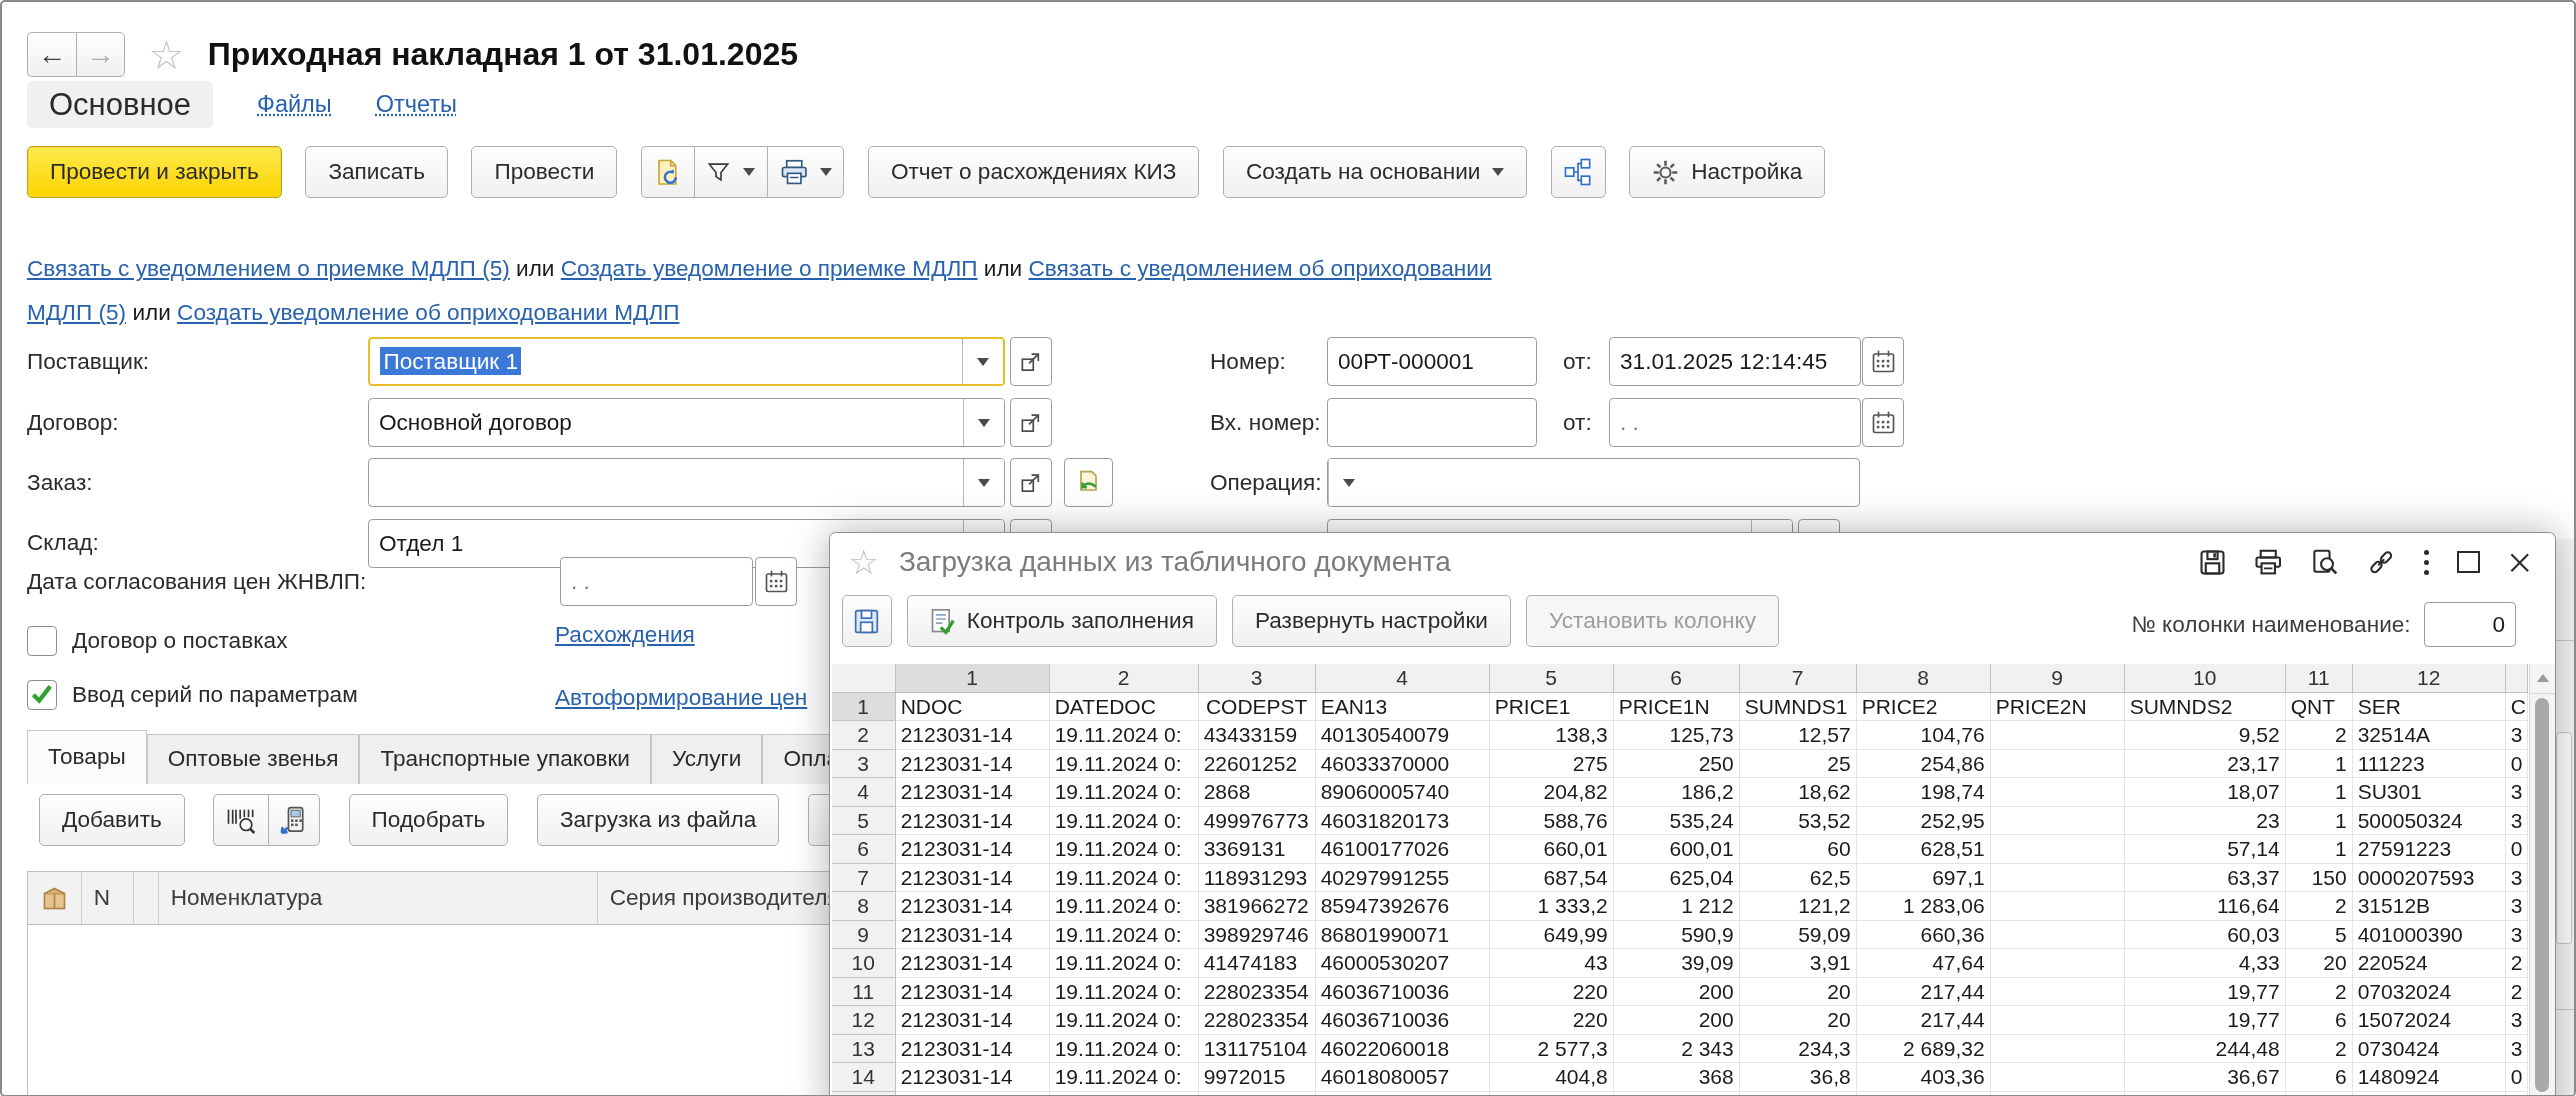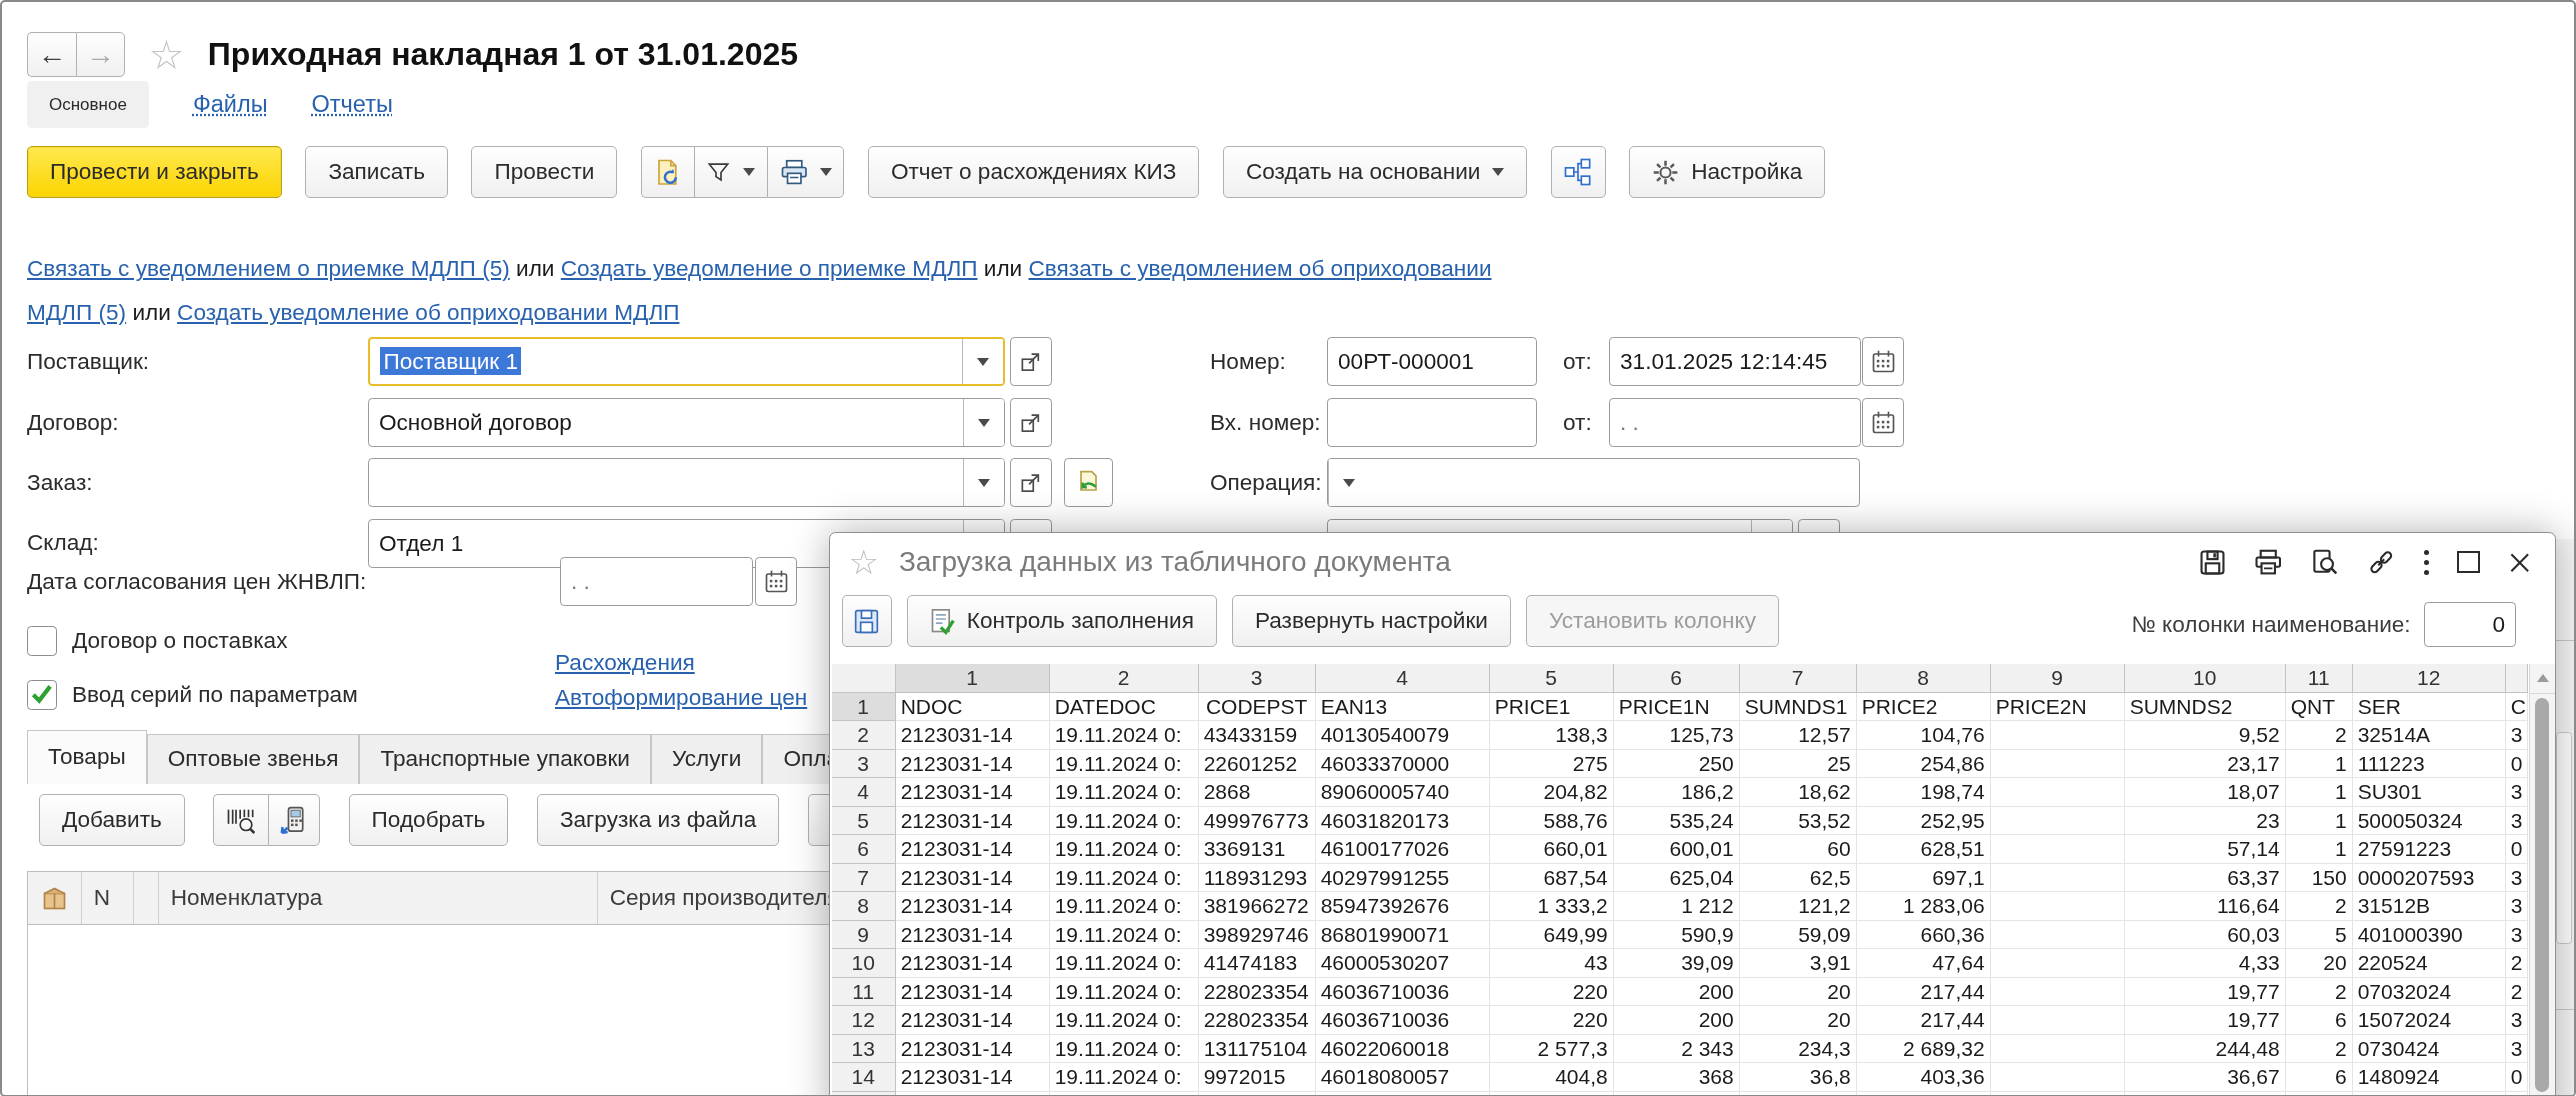--- a/index.html
+++ b/index.html
@@ -94,21 +94,21 @@
       </span>
     <span class="btn iconbtn" style="height:45px;width:49px;">
         <span style="font-size:28.5px;color:#aaaaaa;">→</span>
       </span>
   </span>
   <span style="font-size:40px;color:#c4c4c4;line-height:40px;">☆</span>
   <span style="font-size:32px;font-weight:600;color:#111;">Приходная накладная 1 от 31.01.2025</span>
 </div>
 
 <div class="abs" style="left:25px;top:79px;display:flex;align-items:center;gap:44px;">
-  <span style="background:#f0f0f0;border-radius:5px;height:47px;display:inline-flex;align-items:center;padding:0 22px;font-size:17px;color:#2b2b2b;">Основное</span>
+  <span style="background:#f0f0f0;border-radius:5px;height:47px;display:inline-flex;align-items:center;padding:0 22px;font-size:31px;color:#2b2b2b;">Основное</span>
   <span class="link dotted" style="font-size:23.5px;">Файлы</span>
   <span class="link dotted" style="font-size:23.5px;">Отчеты</span>
 </div>
 
 <div class="abs" style="left:25px;top:144px;display:flex;align-items:center;gap:23.5px;">
   <span class="btn yellow">Провести и закрыть</span>
   <span class="btn">Записать</span>
   <span class="btn">Провести</span>
   <span class="group">
     <span class="btn iconbtn">
@@ -329,21 +329,21 @@
         <rect x="13" y="19" width="3" height="3"></rect>
         <rect x="19" y="19" width="3" height="3"></rect>
       </g>
   </svg>
 </div>
 
 <div class="abs" style="left:25px;top:624px;display:flex;align-items:center;gap:15px;">
   <span class="chk"></span>
   <span class="lbl">Договор о поставках</span>
 </div>
-<div class="abs" style="left:553px;top:648px;text-align:center;"><span class="link">Расхождения</span></div>
+<div class="abs" style="left:553px;top:620px;text-align:center;"><span class="link">Расхождения</span></div>
 
 <div class="abs" style="left:25px;top:678px;display:flex;align-items:center;gap:15px;">
   <span class="chk">
     <svg width="23.5" height="23.5" viewBox="0 0 28 28">
       <polyline points="4,14 11,21 24,4" fill="none" stroke="#2ea12e" stroke-width="5"></polyline>
     </svg>
   </span>
   <span class="lbl">Ввод серий по параметрам</span>
 </div>
 <div class="abs" style="left:553px;top:683px;"><span class="link">Автоформирование цен</span></div>

